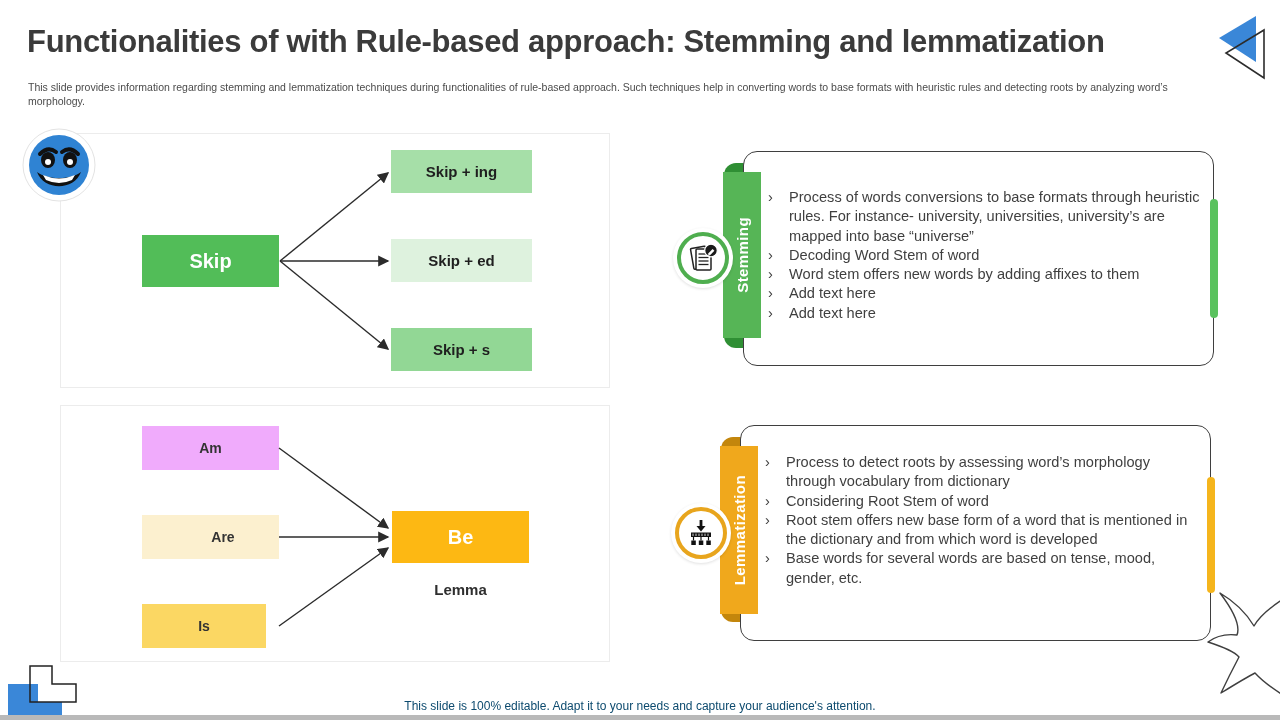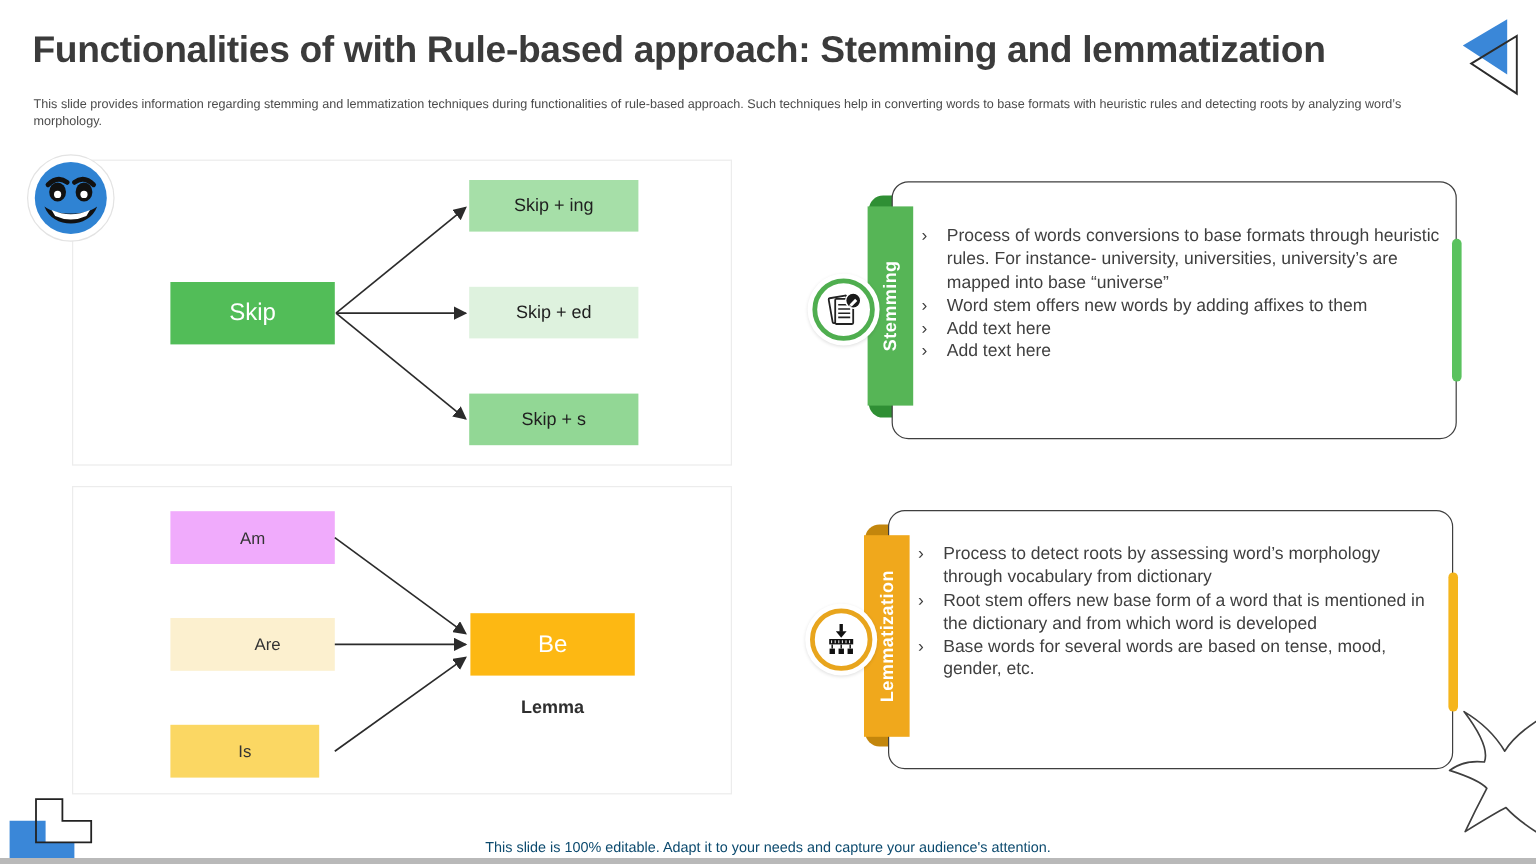--- a/index.html
+++ b/index.html
@@ -8,21 +8,21 @@
 
   .title { position:absolute; left:27px; top:24px; width:1190px; font-size:31px; font-weight:700;
            color:#3b3b3b; letter-spacing:-0.3px; }
   .subtitle { position:absolute; left:28px; top:81px; width:1170px; font-size:10.5px; line-height:13.5px; color:#4b4b4b; }
 
   .panel { position:absolute; background:#fff; border:1px solid #ececec; }
   .panel-a { left:60px; top:133px; width:550px; height:255px; }
   .panel-b { left:60px; top:405px; width:550px; height:257px; }
 
   .node { position:absolute; display:flex; align-items:center; justify-content:center;
-          font-weight:400; color:#1f1f1f; }
+          font-weight:700; color:#1f1f1f; }
   .node.big { font-size:20px; color:#fff; }
   .node.small { font-size:15px; }
   .node.src { font-size:14px; color:#333; }
 
   .skip-root { left:142px; top:235px; width:137px; height:52px; }
   .skip-c0 { left:391px; top:150px; width:141px; height:43px; }
   .skip-c1 { left:391px; top:239px; width:141px; height:43px; }
   .skip-c2 { left:391px; top:328px; width:141px; height:43px; }
 
   .am-box { left:142px; top:426px; width:137px; height:44px; }
@@ -151,20 +151,21 @@
       <line x1="11.5" y1="19" x2="21.5" y2="19" stroke="#222" stroke-width="1.3"></line>
       <line x1="11.5" y1="22.5" x2="21.5" y2="22.5" stroke="#222" stroke-width="1.3"></line>
       <circle cx="24" cy="8.5" r="6.3" fill="#1a1a1a" stroke="#fff" stroke-width="1.2"></circle>
       <polygon points="21,11.8 25.6,7 27.4,8.8 22.8,13.4" fill="#fff"></polygon>
       <polygon points="20.6,13.8 21,11.9 22.7,13.5" fill="#fff"></polygon>
     </svg>
   </div>
 
   <ul class="bullets bullets-stem">
       <li>Process of words conversions to base formats through heuristic rules. For instance- university, universities, university’s are mapped into base “universe”</li>
+      <li>Decoding Word Stem of word</li>
       <li>Word stem offers new words by adding affixes to them</li>
       <li>Add text here</li>
       <li>Add text here</li>
     </ul>
 
   <div class="accent-bar bar-stem" style="background-color: rgb(90, 194, 94);"></div>
 
   <div class="fold fold-top" style="left: 721px; top: 437px; background-color: rgb(195, 134, 12);"></div>
   <div class="fold fold-bot" style="left: 721px; top: 592px; background-color: rgb(195, 134, 12);"></div>
 
@@ -189,20 +190,21 @@
       <line x1="16" y1="20" x2="16" y2="23.5" stroke="#111" stroke-width="1.2"></line>
       <line x1="23.5" y1="20" x2="23.5" y2="23.5" stroke="#111" stroke-width="1.2"></line>
       <rect x="6.3" y="23.5" width="4.5" height="4.5" fill="#111"></rect>
       <rect x="13.8" y="23.5" width="4.5" height="4.5" fill="#111"></rect>
       <rect x="21.3" y="23.5" width="4.5" height="4.5" fill="#111"></rect>
     </svg>
   </div>
 
   <ul class="bullets bullets-lemma">
       <li>Process to detect roots by assessing word’s morphology through vocabulary from dictionary</li>
+      <li>Considering Root Stem of word</li>
       <li>Root stem offers new base form of a word that is mentioned in the dictionary and from which word is developed</li>
       <li>Base words for several words are based on tense, mood, gender, etc.</li>
     </ul>
 
   <div class="accent-bar bar-lemma" style="background-color: rgb(245, 181, 28);"></div>
 
   <svg class="starburst" viewBox="0 0 74 120">
     <path d="M 82,16 Q 56,32 48,46 Q 36,26 14,13 Q 36,42 31,55 Q 14,53 2,62
              Q 27,70 33,77 Q 23,96 15,113 Q 41,97 49,93 Q 60,105 82,118" fill="#ffffff" stroke="#3f3f3f" stroke-width="1.4" stroke-linejoin="round"></path>
   </svg>

